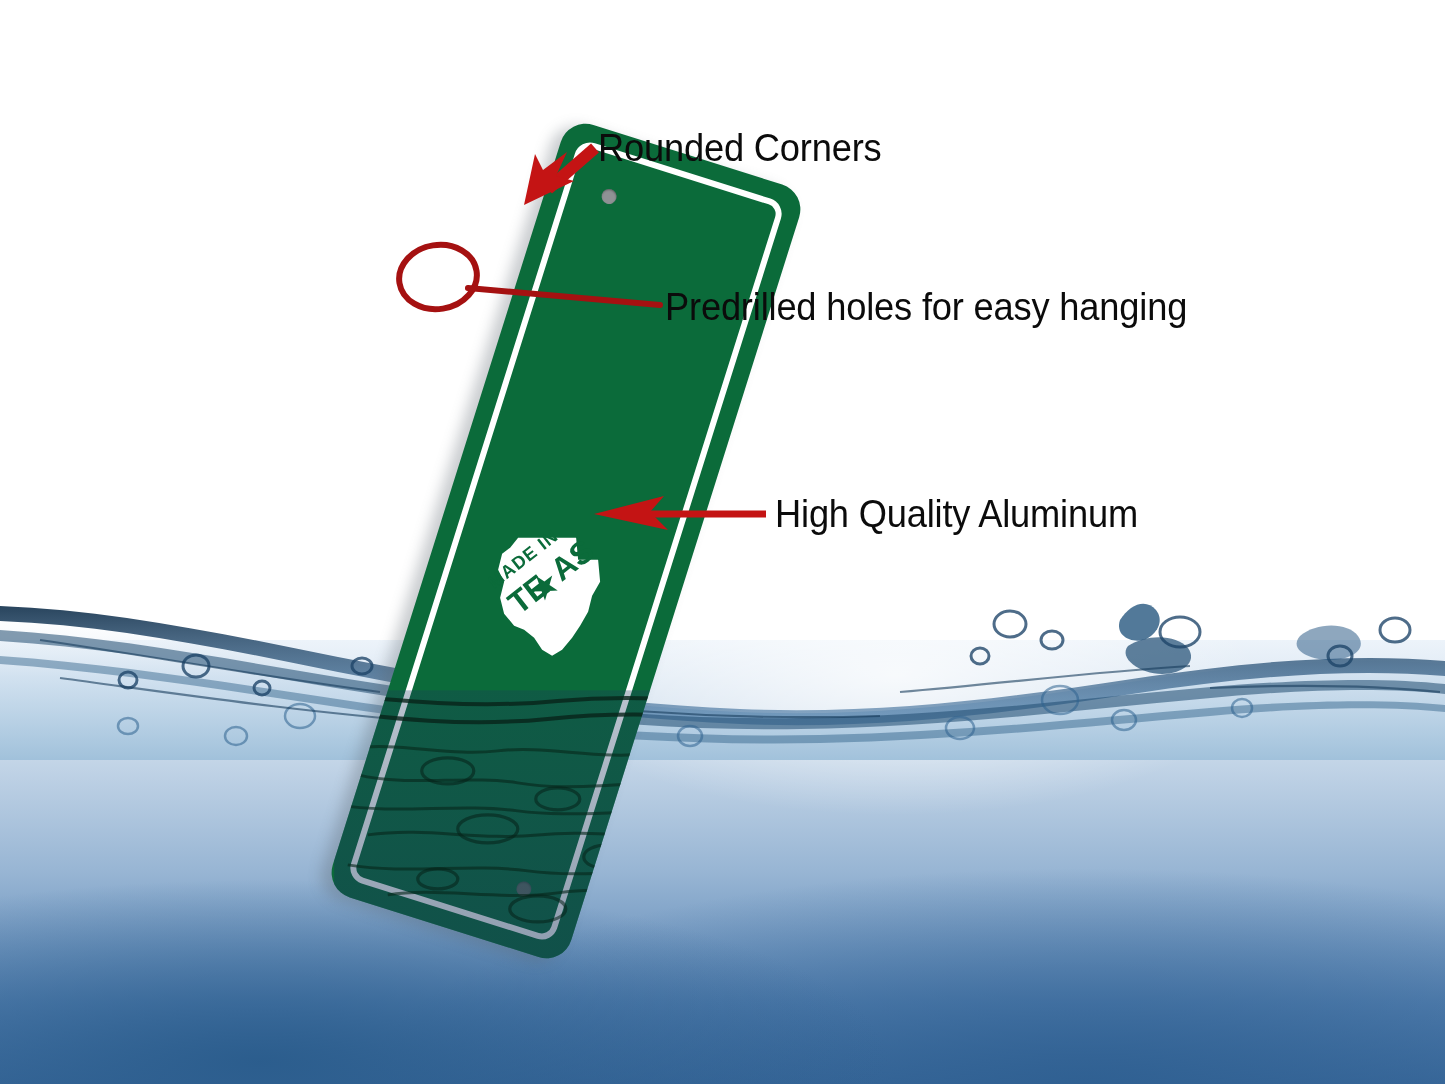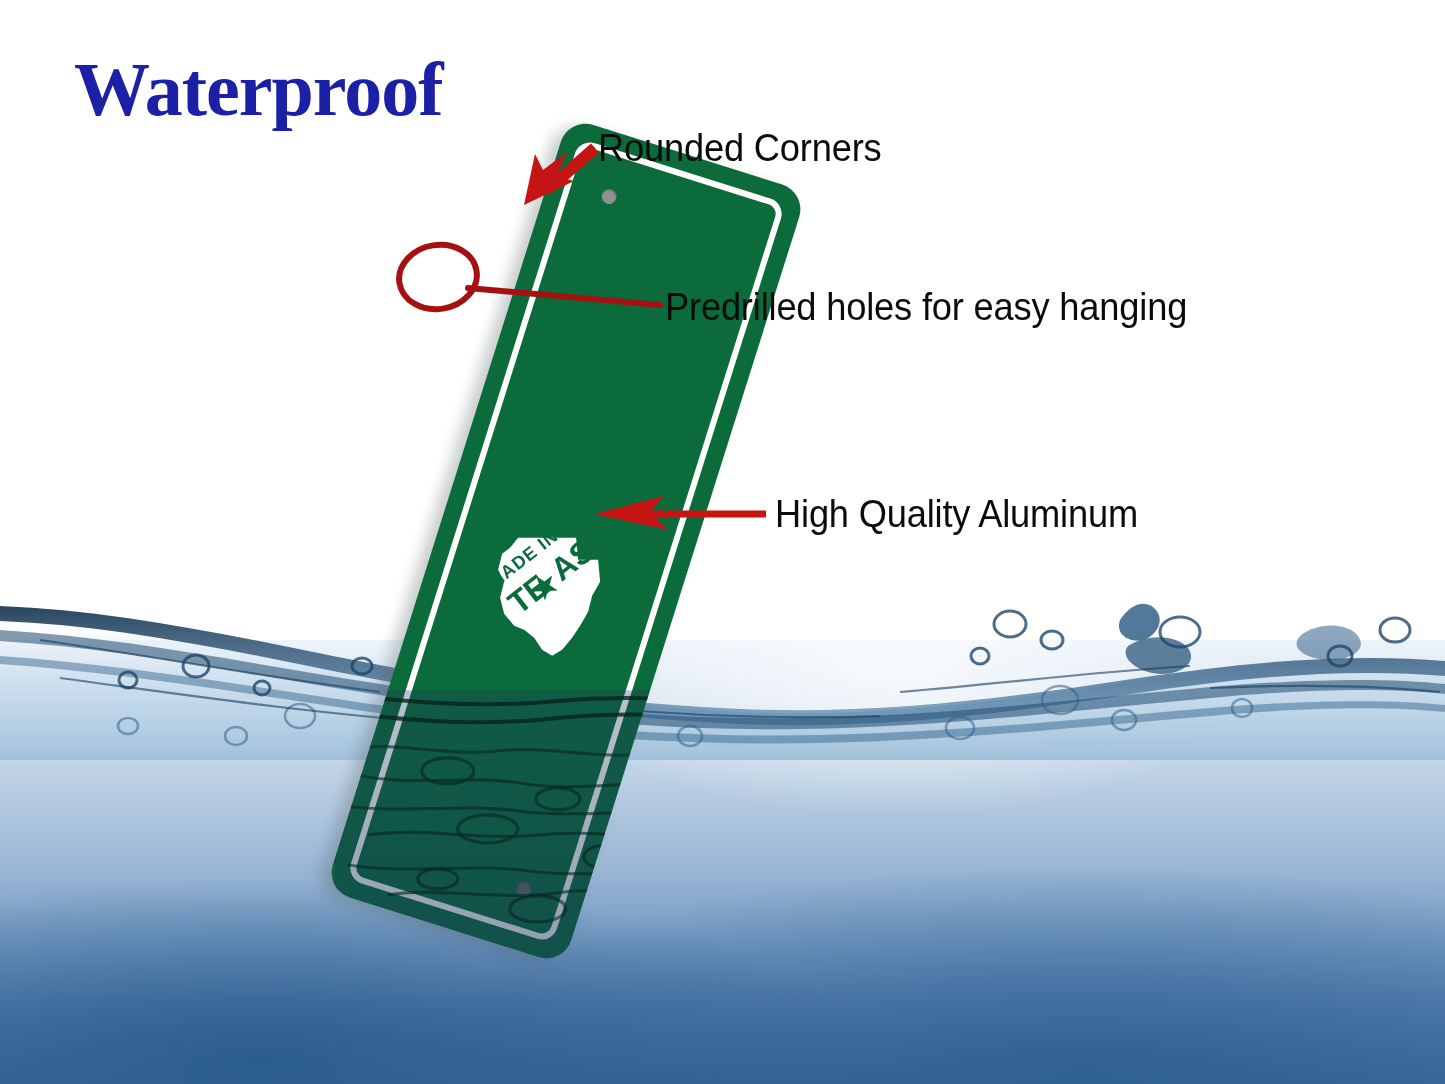--- a/index.html
+++ b/index.html
@@ -213,19 +213,18 @@
       <ellipse cx="438" cy="277" rx="39" ry="32" transform="rotate(-9 438 277)" fill="none" stroke="#a51111" stroke-width="6"></ellipse>
       <path d="M468,288 L660,305" stroke="#a51111" stroke-width="6" stroke-linecap="round"></path>
     </g>
 
     <g>
       <path d="M766,514 L640,514" stroke="#c41414" stroke-width="7" stroke-linecap="butt"></path>
       <path d="M594,514 L664,496 L650,512 L668,530 Z" fill="#c41414"></path>
     </g>
   </svg>
 
-  <div class="title">Waterproof</div>
 
   <div class="ann" id="ann-corners">Rounded Corners</div>
   <div class="ann" id="ann-holes">Predrilled holes for easy hanging</div>
   <div class="ann" id="ann-aluminum">High Quality Aluminum</div>
 
 </div>
 
 </body></html>

